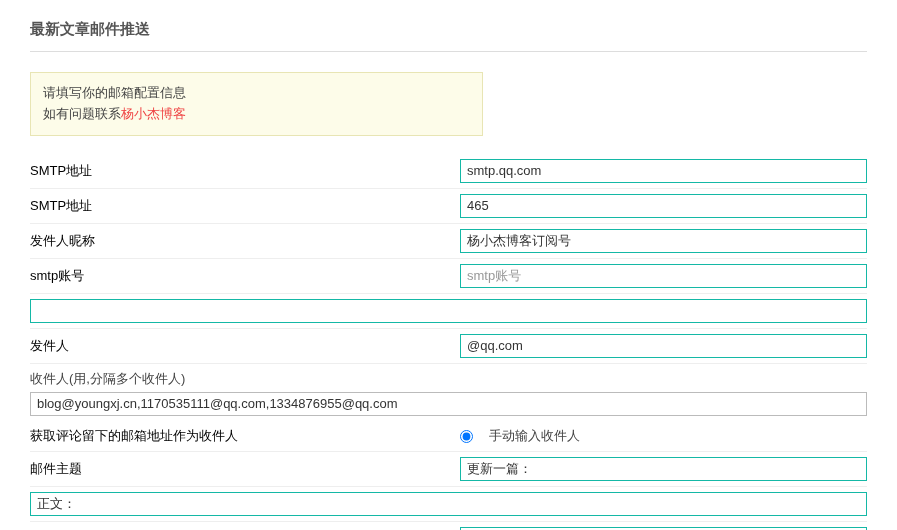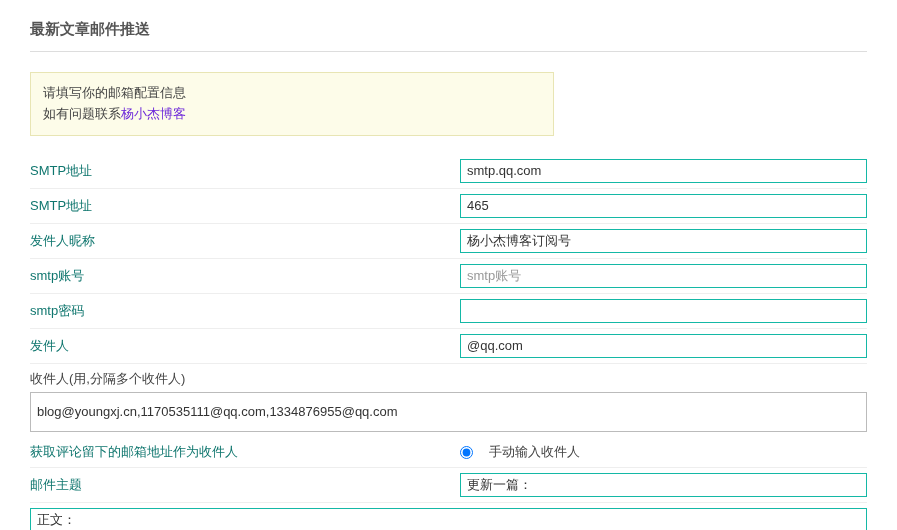--- a/index.html
+++ b/index.html
@@ -17,54 +17,54 @@
       padding-bottom: 12px;
       border-bottom: 1px solid #ddd;
       margin-bottom: 20px;
     }
     .notice-box {
       background: #FDFCE9;
       border: 1px solid #E8E5B4;
       padding: 10px 12px;
       margin-bottom: 18px;
       line-height: 1.6;
-      width: 524px;
+      width: 453px;
     }
-    .notice-box a { color: #6d28d9; text-decoration: none; }
+    .notice-box a { color: #ef4444; text-decoration: none; }
     .form-row {
       display: flex;
       align-items: center;
       padding: 5px 0;
       border-bottom: 1px solid #eee;
       min-height: 30px;
     }
     .form-row.noborder { border-bottom: none; }
     .form-label {
       width: 430px;
       flex-shrink: 0;
-      color: #0f766e;
+      color: #000000;
     }
     .form-input {
       flex: 1;
       height: 24px;
       border: 1px solid #14b8a6;
       padding: 2px 6px;
       font-size: 13px;
       font-family: inherit;
       color: #333;
       background: #fff;
     }
     .form-input::placeholder { color: #999; }
     .full-label-row {
       padding: 6px 0 4px 0;
       color: #444;
     }
     .full-input {
       width: 100%;
-      height: 40px;
+      height: 24px;
       border: 1px solid #bbb;
       padding: 2px 6px;
       font-size: 13px;
       font-family: inherit;
       color: #333;
       margin-bottom: 6px;
     }
     .radio-cell {
       flex: 1;
       display: flex;
@@ -101,21 +101,20 @@
   <div class="form-label">发件人昵称</div>
   <input class="form-input" type="text" value="杨小杰博客订阅号" style="">
 </div>
 
 <div class="form-row">
   <div class="form-label">smtp账号</div>
   <input class="form-input" type="text" placeholder="smtp账号" style="">
 </div>
 
 <div class="form-row">
-  <div class="form-label">smtp密码</div>
   <input class="form-input" type="password" value="" style="">
 </div>
 
 <div class="form-row">
   <div class="form-label">发件人</div>
   <input class="form-input" type="text" value="@qq.com" style="">
 </div>
 
 <div class="full-label-row">收件人(用,分隔多个收件人)</div>
 <input class="full-input" type="text" value="blog@youngxj.cn,1170535111@qq.com,1334876955@qq.com" style="">

